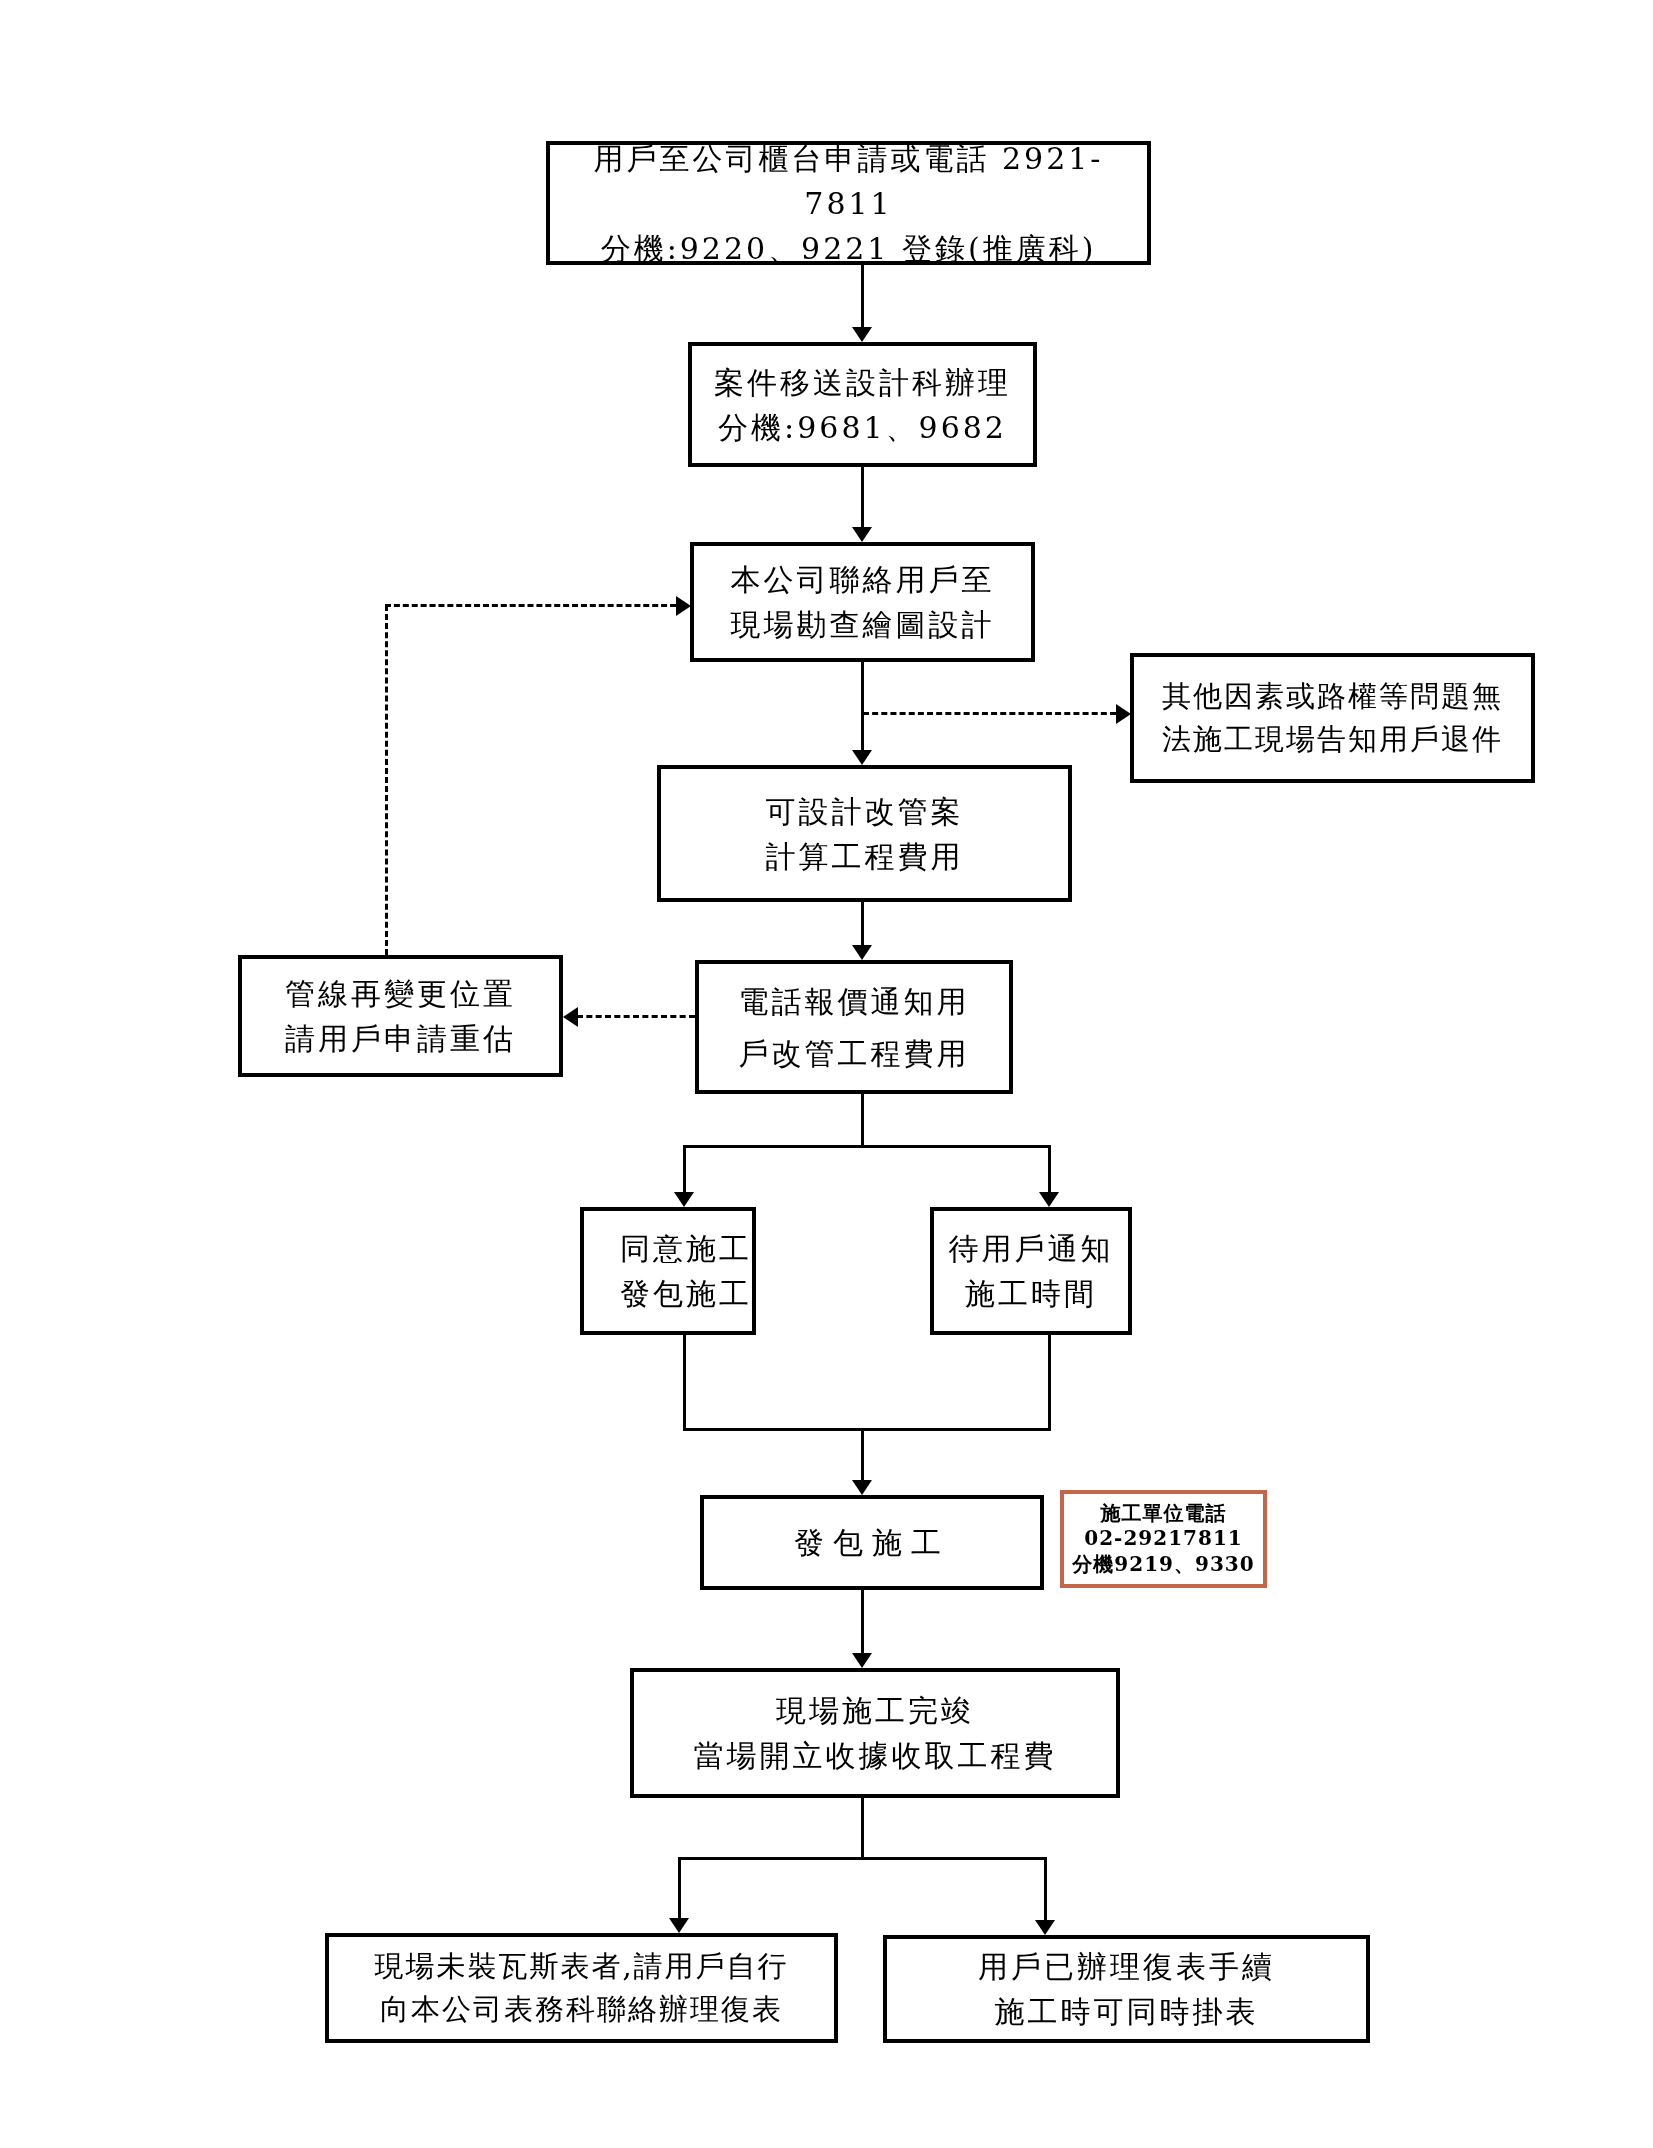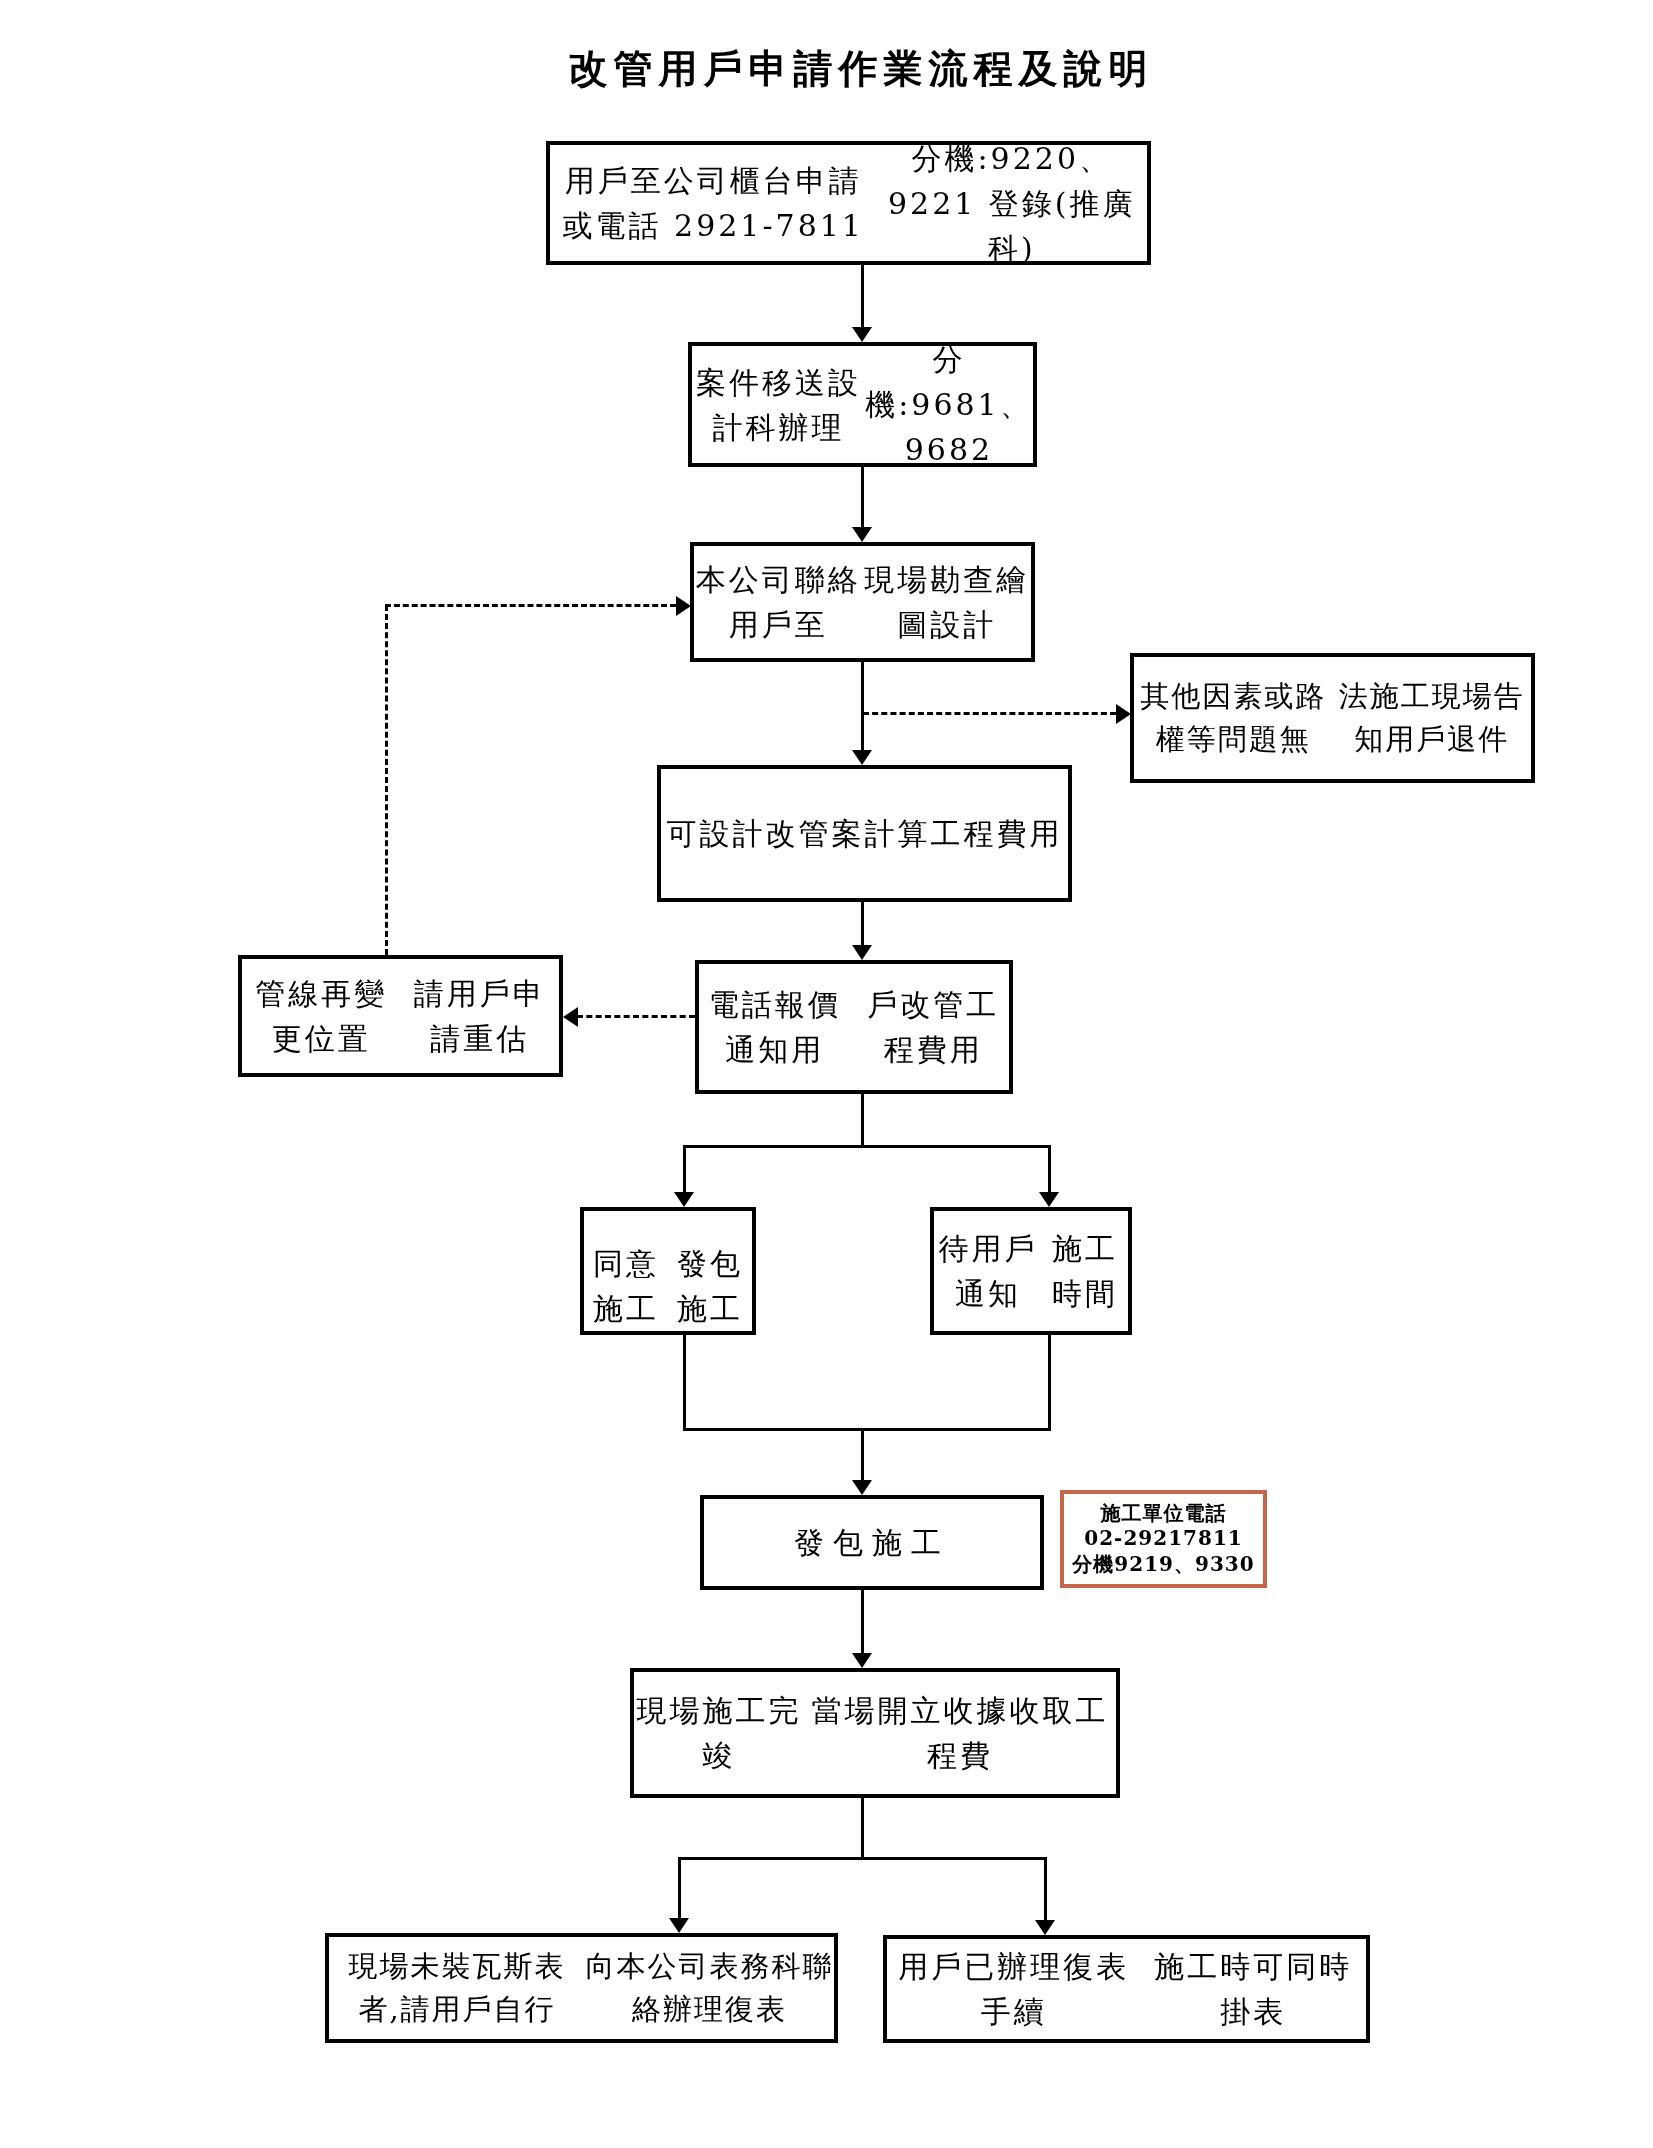--- a/index.html
+++ b/index.html
@@ -17,21 +17,21 @@
     font-size:39px;
     font-weight:bold;
     letter-spacing:6px;
   }
   .node{
     position:absolute;
     box-sizing:border-box;
     border:4px solid #000;
     background:#fff;
     display:flex;
-    flex-direction:row;
+    flex-direction:column;
     justify-content:center;
     align-items:center;
     text-align:center;
     font-size:30px;
     line-height:1.5;
     letter-spacing:3px;
   }
   .node.wide-space{letter-spacing:9px;}
   .note{
     position:absolute;
@@ -55,21 +55,20 @@
   .ah{position:absolute;width:0;height:0;}
   .ah-down{border-left:10px solid transparent;border-right:10px solid transparent;border-top:15px solid #000;}
   .ah-right{border-top:10px solid transparent;border-bottom:10px solid transparent;border-left:15px solid #000;}
   .ah-left{border-top:10px solid transparent;border-bottom:10px solid transparent;border-right:15px solid #000;}
 </style>
 </head>
 <body>
 
 <div id="canvas">
 
-  <div class="title" style="left:361px;top:42px;width:1000px;">改管用戶申請作業流程及說明</div>
 
   <div class="node" style="left:546px;top:141px;width:605px;height:124px;">
     <span>用戶至公司櫃台申請或電話 2921-7811</span>
     <span>分機:9220、9221 登錄(推廣科)</span>
   </div>
 
   <div class="vline" style="left:861px;top:265px;height:65px;"></div>
   <div class="ah ah-down" style="left:852px;top:327px;"></div>
 
   <div class="node" style="left:688px;top:342px;width:349px;height:125px;">

